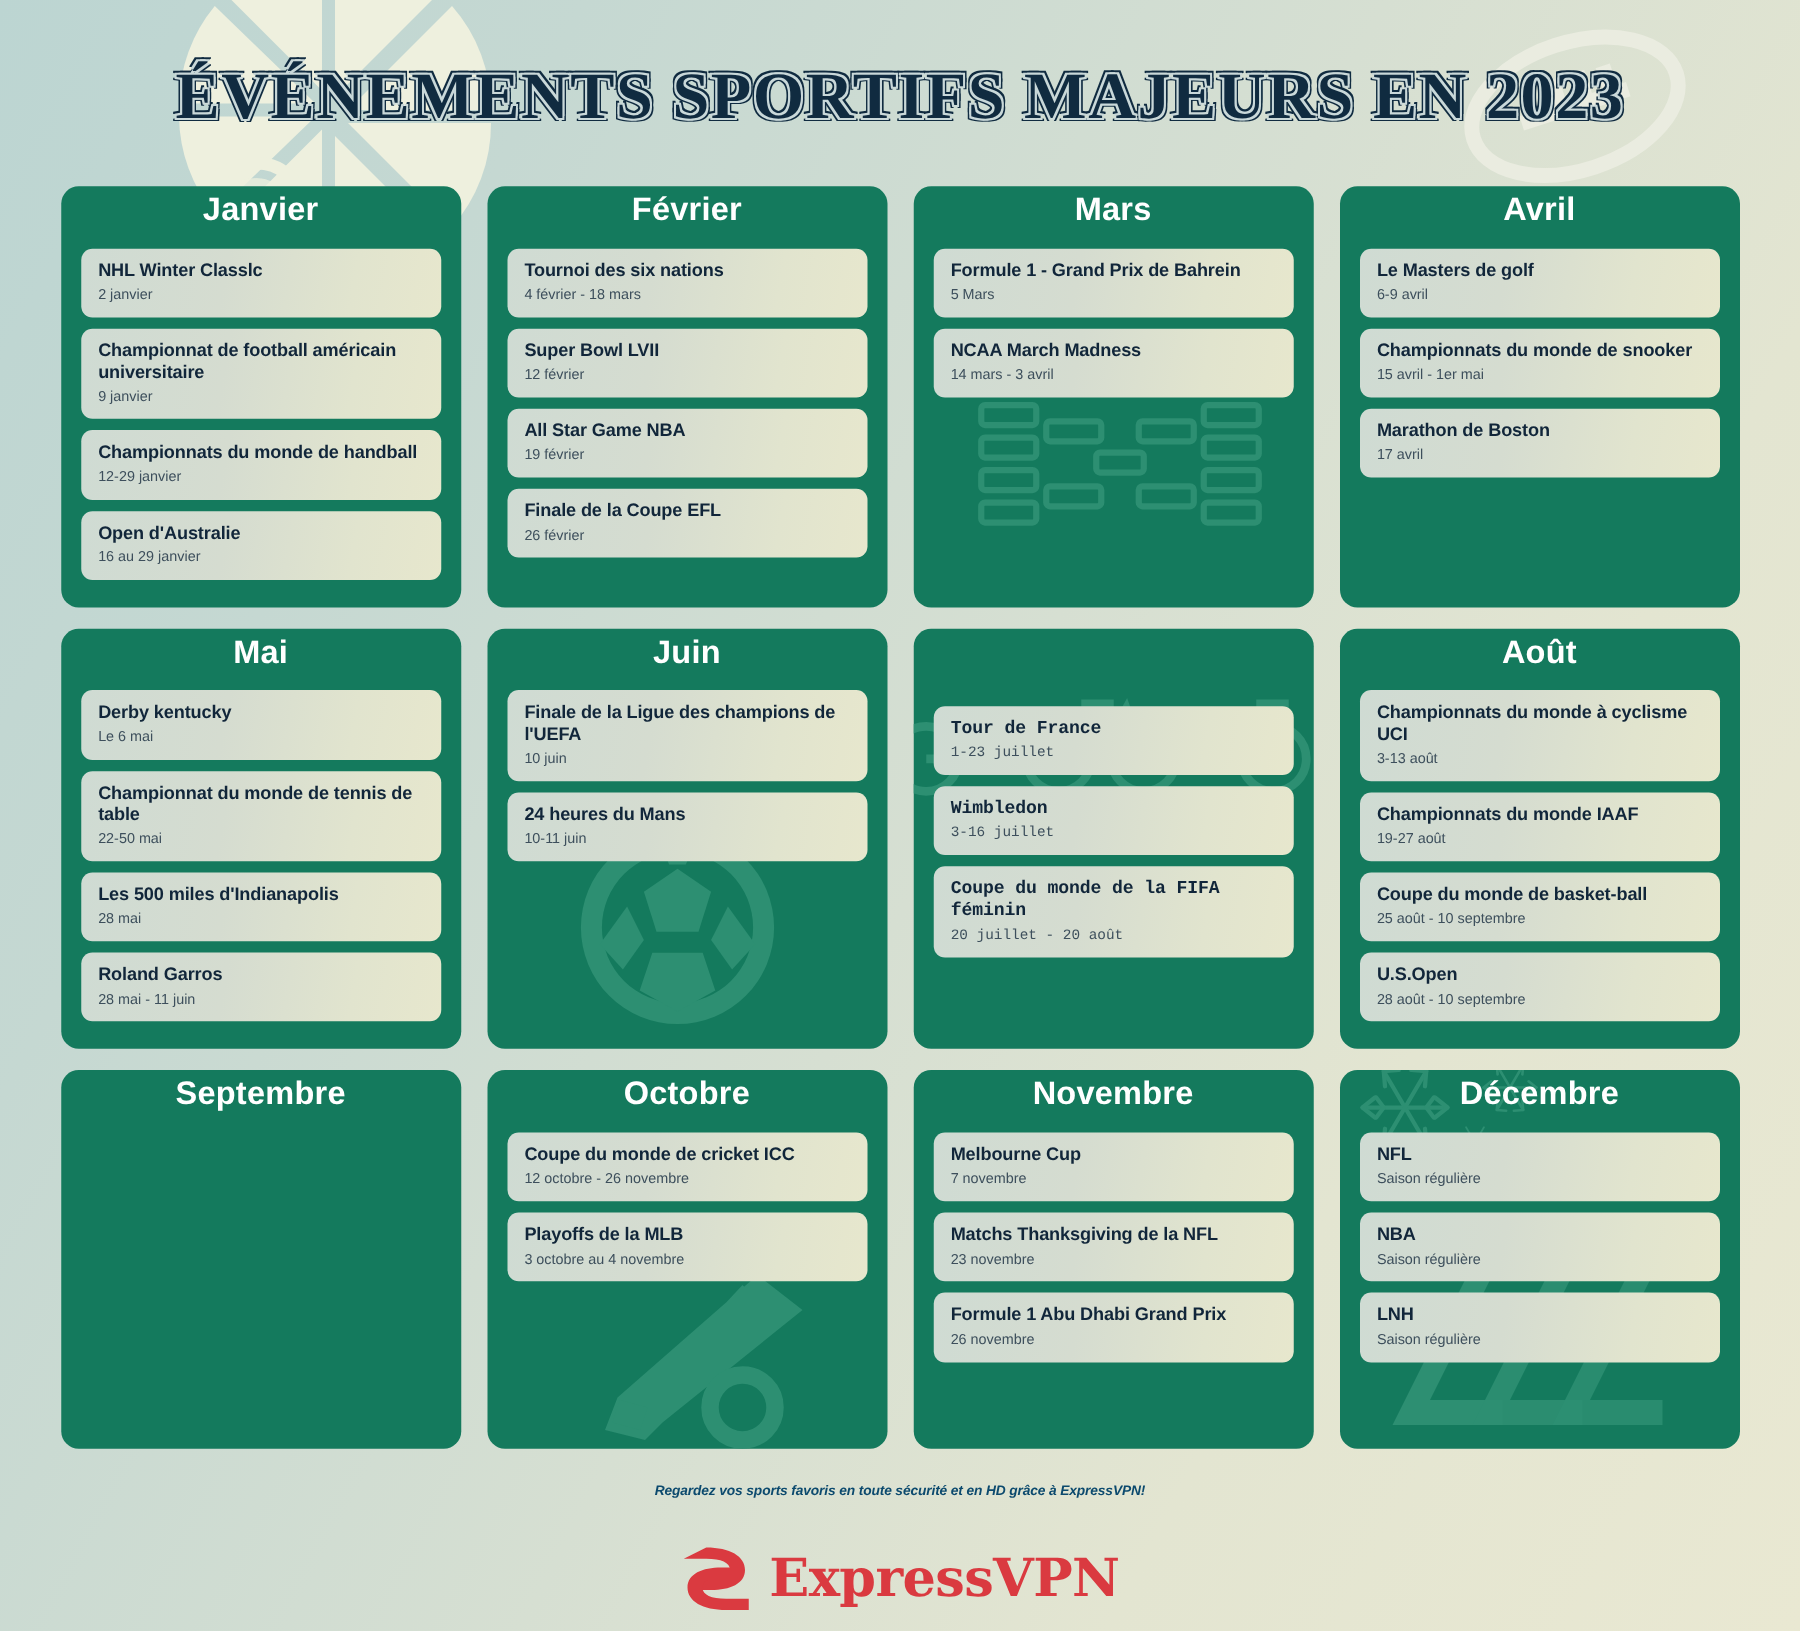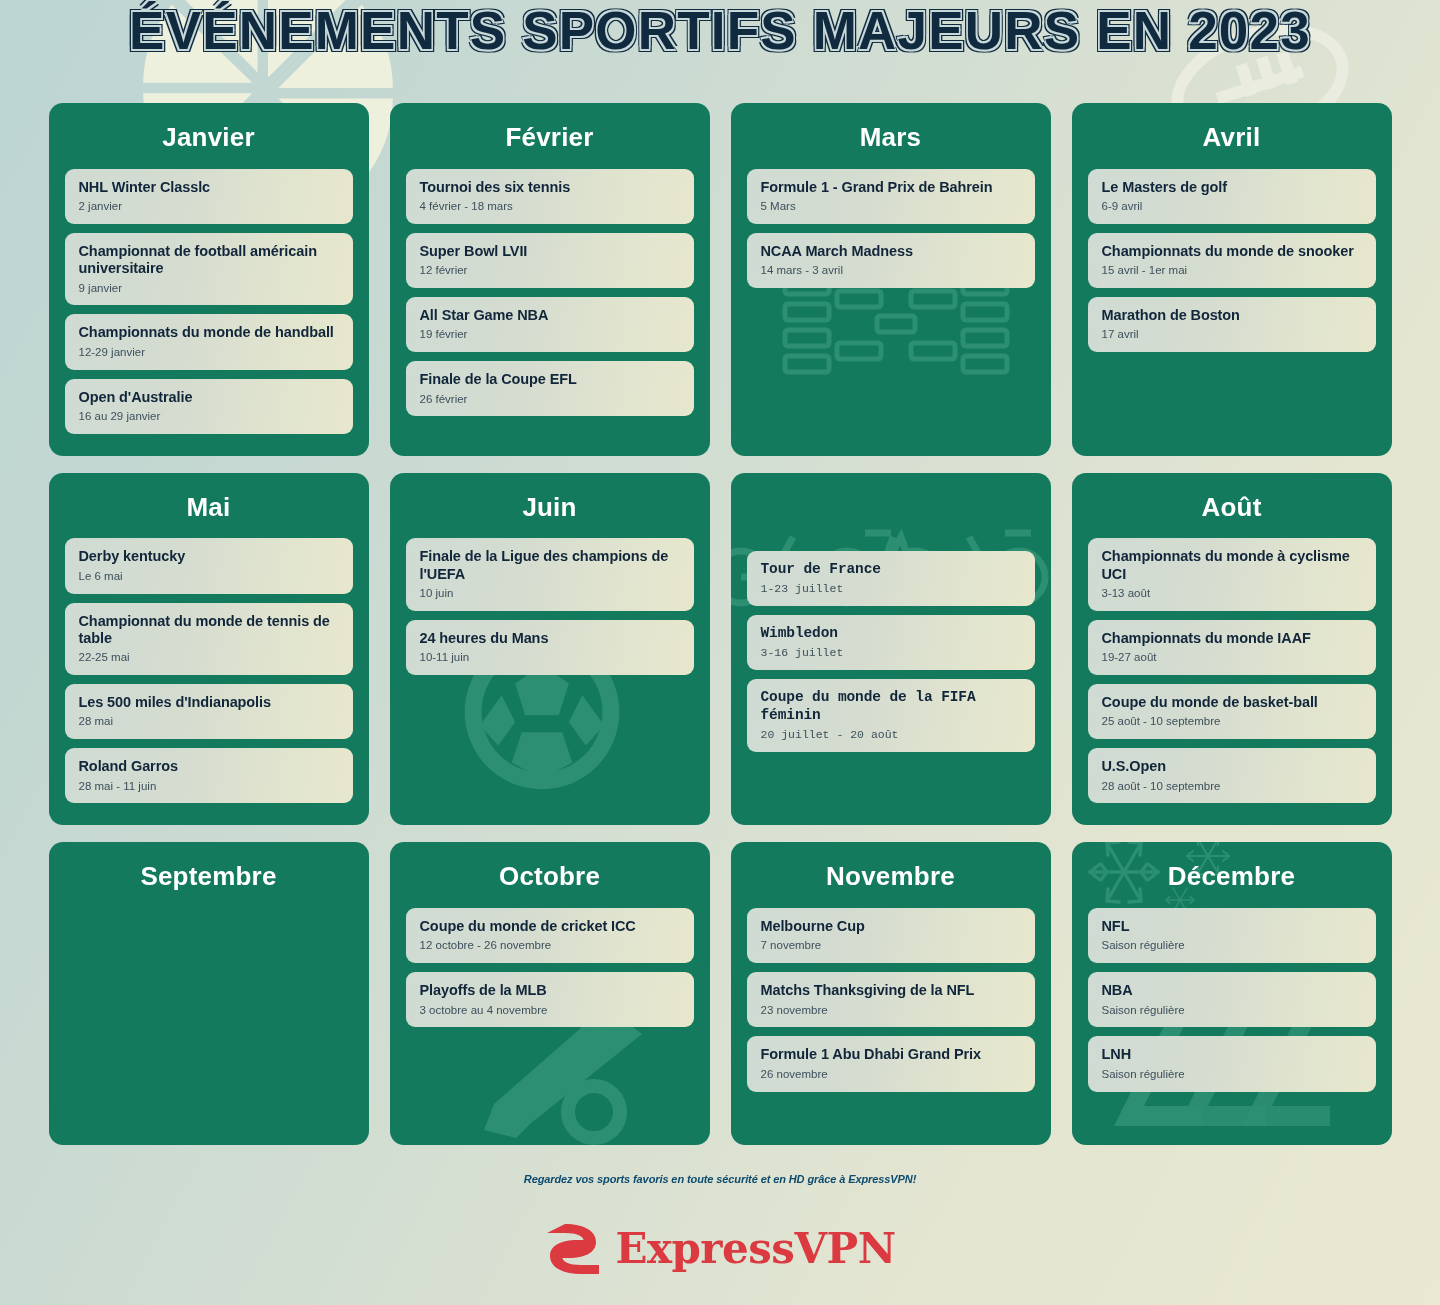--- a/index.html
+++ b/index.html
@@ -28,21 +28,22 @@
   .deco-basketball { left: 138px;  top: -42px;  }
   .deco-badminton  { left: 70px;   top: 118px;  }
   .deco-rugby      { left: 1165px; top: 10px;   }
   .deco-bicycle    { left: 1258px; top: 132px;  }
 
   
   .page-title {
     position: relative;
     z-index: 2;
     text-align: center;
-    font-family: Liberation Sans, sans-serif;
+    padding-top: 47px;
+    font-family: Liberation Serif, serif;
     font-size: 53px;
     font-weight: bold;
     letter-spacing: 1.2px;
     color: #102b40;
     text-shadow:
       -1.6px -1.6px 0 #c9d8d9,
        1.6px -1.6px 0 #c9d8d9,
       -1.6px  1.6px 0 #c9d8d9,
        1.6px  1.6px 0 #c9d8d9,
       -2.8px -2.8px 0 #102b40,
@@ -61,21 +62,21 @@
     grid-auto-rows: min-content;
     column-gap: 21px;
     row-gap: 17px;
     justify-content: center;
     margin-top: 42px;
   }
 
   .month-card {
     background: #147a5d;
     border-radius: 14px;
-    padding: 20px 16px 22px 16px;
+    padding: 4px 16px 22px 16px;
     position: relative;
     overflow: hidden;
     min-height: 283px;
     display: flex;
     flex-direction: column;
   }
   .month-card.tall { min-height: 303px; }
 
   .card-deco {
     position: absolute;
@@ -233,21 +234,21 @@
         <div class="event-name">Open d'Australie</div>
         <div class="event-date">16 au 29 janvier</div>
       </div>
     </div>
   </div>
 
   <div class="month-card">
     <div class="month-title">Février</div>
     <div class="events-list">
       <div class="event-tile">
-        <div class="event-name">Tournoi des six tennis</div>
+        <div class="event-name">Tournoi des six nations</div>
         <div class="event-date">4 février - 18 mars</div>
       </div>
       <div class="event-tile">
         <div class="event-name">Super Bowl LVII</div>
         <div class="event-date">12 février</div>
       </div>
       <div class="event-tile">
         <div class="event-name">All Star Game NBA</div>
         <div class="event-date">19 février</div>
       </div>
@@ -309,21 +310,21 @@
 
   <div class="month-card">
     <div class="month-title">Mai</div>
     <div class="events-list">
       <div class="event-tile">
         <div class="event-name">Derby kentucky</div>
         <div class="event-date">Le 6 mai</div>
       </div>
       <div class="event-tile">
         <div class="event-name">Championnat du monde de tennis de table</div>
-        <div class="event-date">22-25 mai</div>
+        <div class="event-date">22-50 mai</div>
       </div>
       <div class="event-tile">
         <div class="event-name">Les 500 miles d'Indianapolis</div>
         <div class="event-date">28 mai</div>
       </div>
       <div class="event-tile">
         <div class="event-name">Roland Garros</div>
         <div class="event-date">28 mai - 11 juin</div>
       </div>
     </div>

